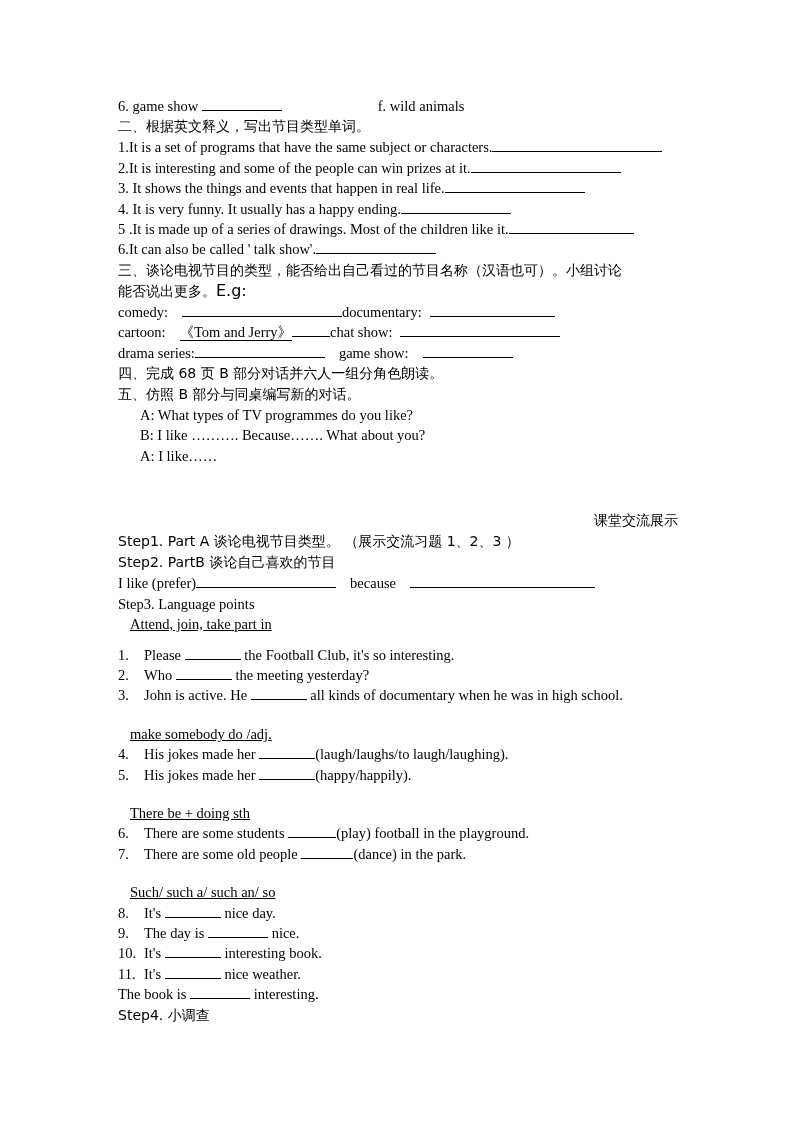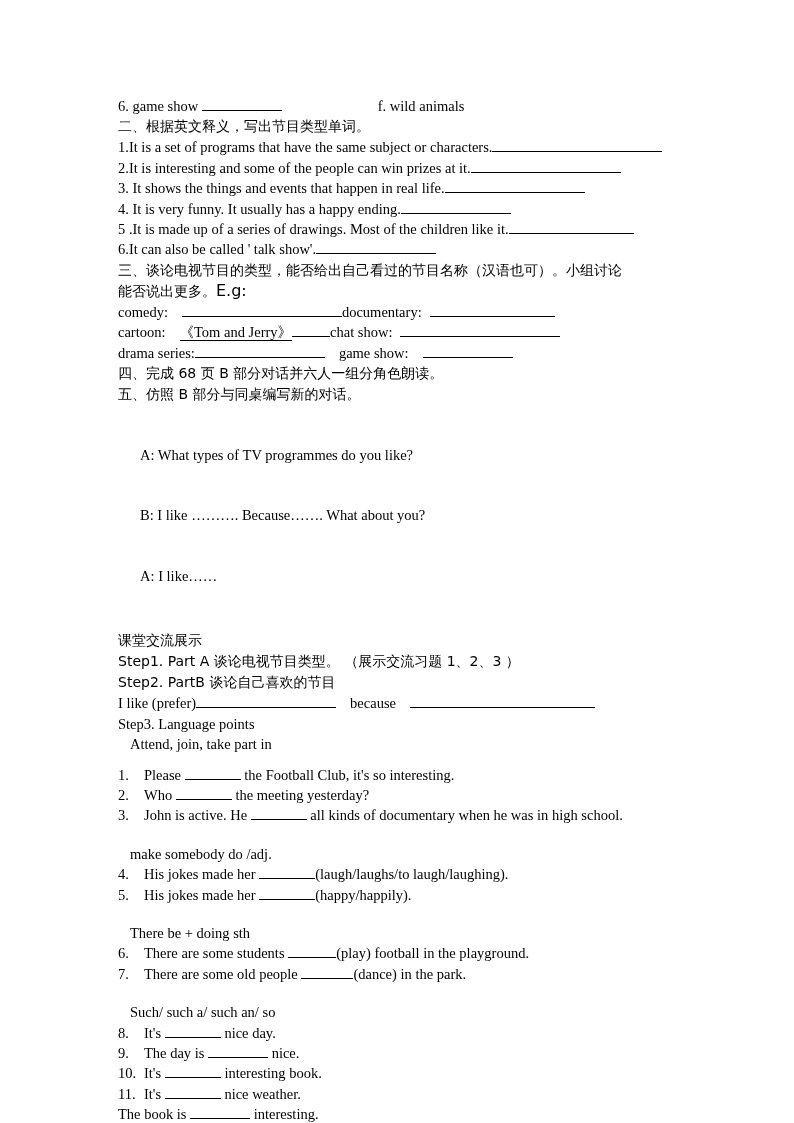--- a/index.html
+++ b/index.html
@@ -60,27 +60,27 @@
   .w140 { width: 140px; }
   .w150 { width: 150px; }
   .w160 { width: 160px; }
   .w170 { width: 170px; }
   .w185 { width: 185px; }
   .w38  { width: 38px; }
   .w48  { width: 48px; }
   .w52  { width: 52px; }
   .w56  { width: 56px; }
 
-  .center { text-align: left; }
+  .center { text-align: right; }
   .gap-sm { height: 10px; }
   .gap-md { height: 18px; }
   .gap-lg { height: 26px; }
 
-  .indent1 { padding-left: 22px; margin-top: 40px; }
-  .indent2 { padding-left: 12px; }
+  .indent1 { padding-left: 22px; }
+  .indent2 { padding-left: 12px; text-decoration: underline; }
 
   .numrow {
     display: flex;
     align-items: baseline;
     font-size: 14.5px;
     line-height: 20.4px;
   }
   .numrow .num {
     width: 26px;
     flex: 0 0 26px;

